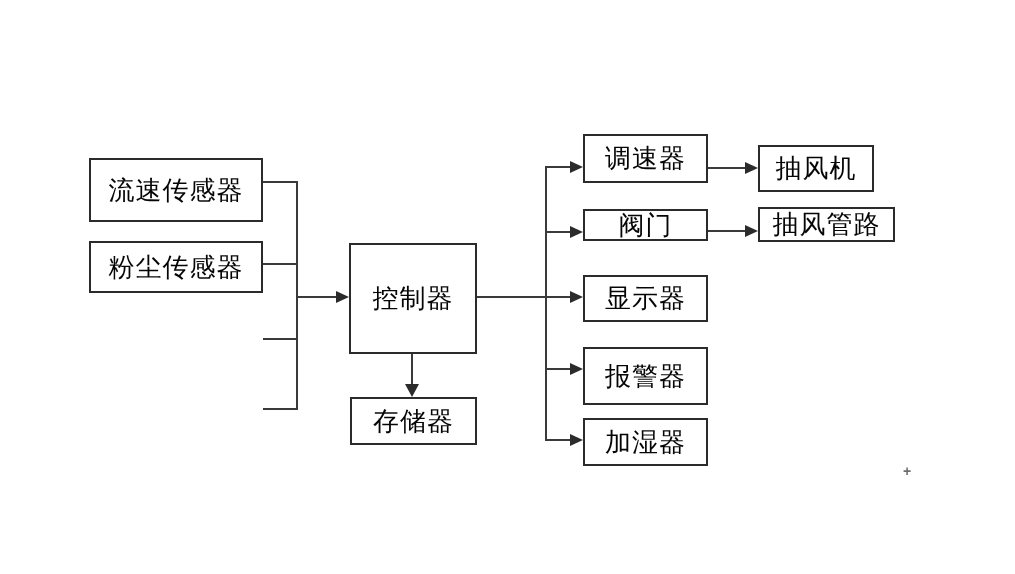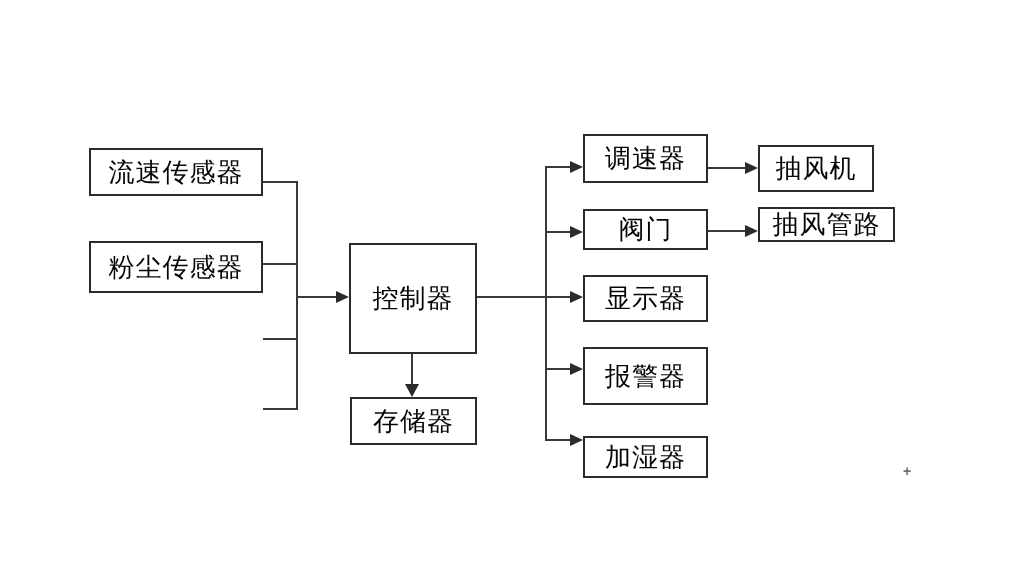--- a/index.html
+++ b/index.html
@@ -60,31 +60,31 @@
     font-size: 14px;
     font-weight: bold;
     line-height: 14px;
   }
 </style>
 </head>
 <body>
 
 <div class="canvas">
 
-  <div class="node" style="left:89px;top:148px;width:174px;height:48px">流速传感器</div>
+  <div class="node" style="left:89px;top:158px;width:174px;height:64px">流速传感器</div>
   <div class="node" style="left:89px;top:241px;width:174px;height:52px">粉尘传感器</div>
 
   <div class="node" style="left:349px;top:243px;width:128px;height:111px">控制器</div>
   <div class="node" style="left:350px;top:397px;width:127px;height:48px">存储器</div>
 
   <div class="node" style="left:583px;top:134px;width:125px;height:49px">调速器</div>
-  <div class="node" style="left:583px;top:209px;width:125px;height:41px">阀门</div>
+  <div class="node" style="left:583px;top:209px;width:125px;height:32px">阀门</div>
   <div class="node" style="left:583px;top:275px;width:125px;height:47px">显示器</div>
   <div class="node" style="left:583px;top:347px;width:125px;height:58px">报警器</div>
-  <div class="node" style="left:583px;top:436px;width:125px;height:42px">加湿器</div>
+  <div class="node" style="left:583px;top:418px;width:125px;height:48px">加湿器</div>
 
   <div class="node" style="left:758px;top:145px;width:116px;height:47px">抽风机</div>
   <div class="node" style="left:758px;top:207px;width:137px;height:35px">抽风管路</div>
 
   <div class="hline" style="left:263px;top:181px;width:34px"></div>
   <div class="hline" style="left:263px;top:263px;width:34px"></div>
   <div class="hline" style="left:263px;top:338px;width:34px"></div>
   <div class="hline" style="left:263px;top:408px;width:34px"></div>
   <div class="vline" style="left:296px;top:181px;height:229px"></div>
 

